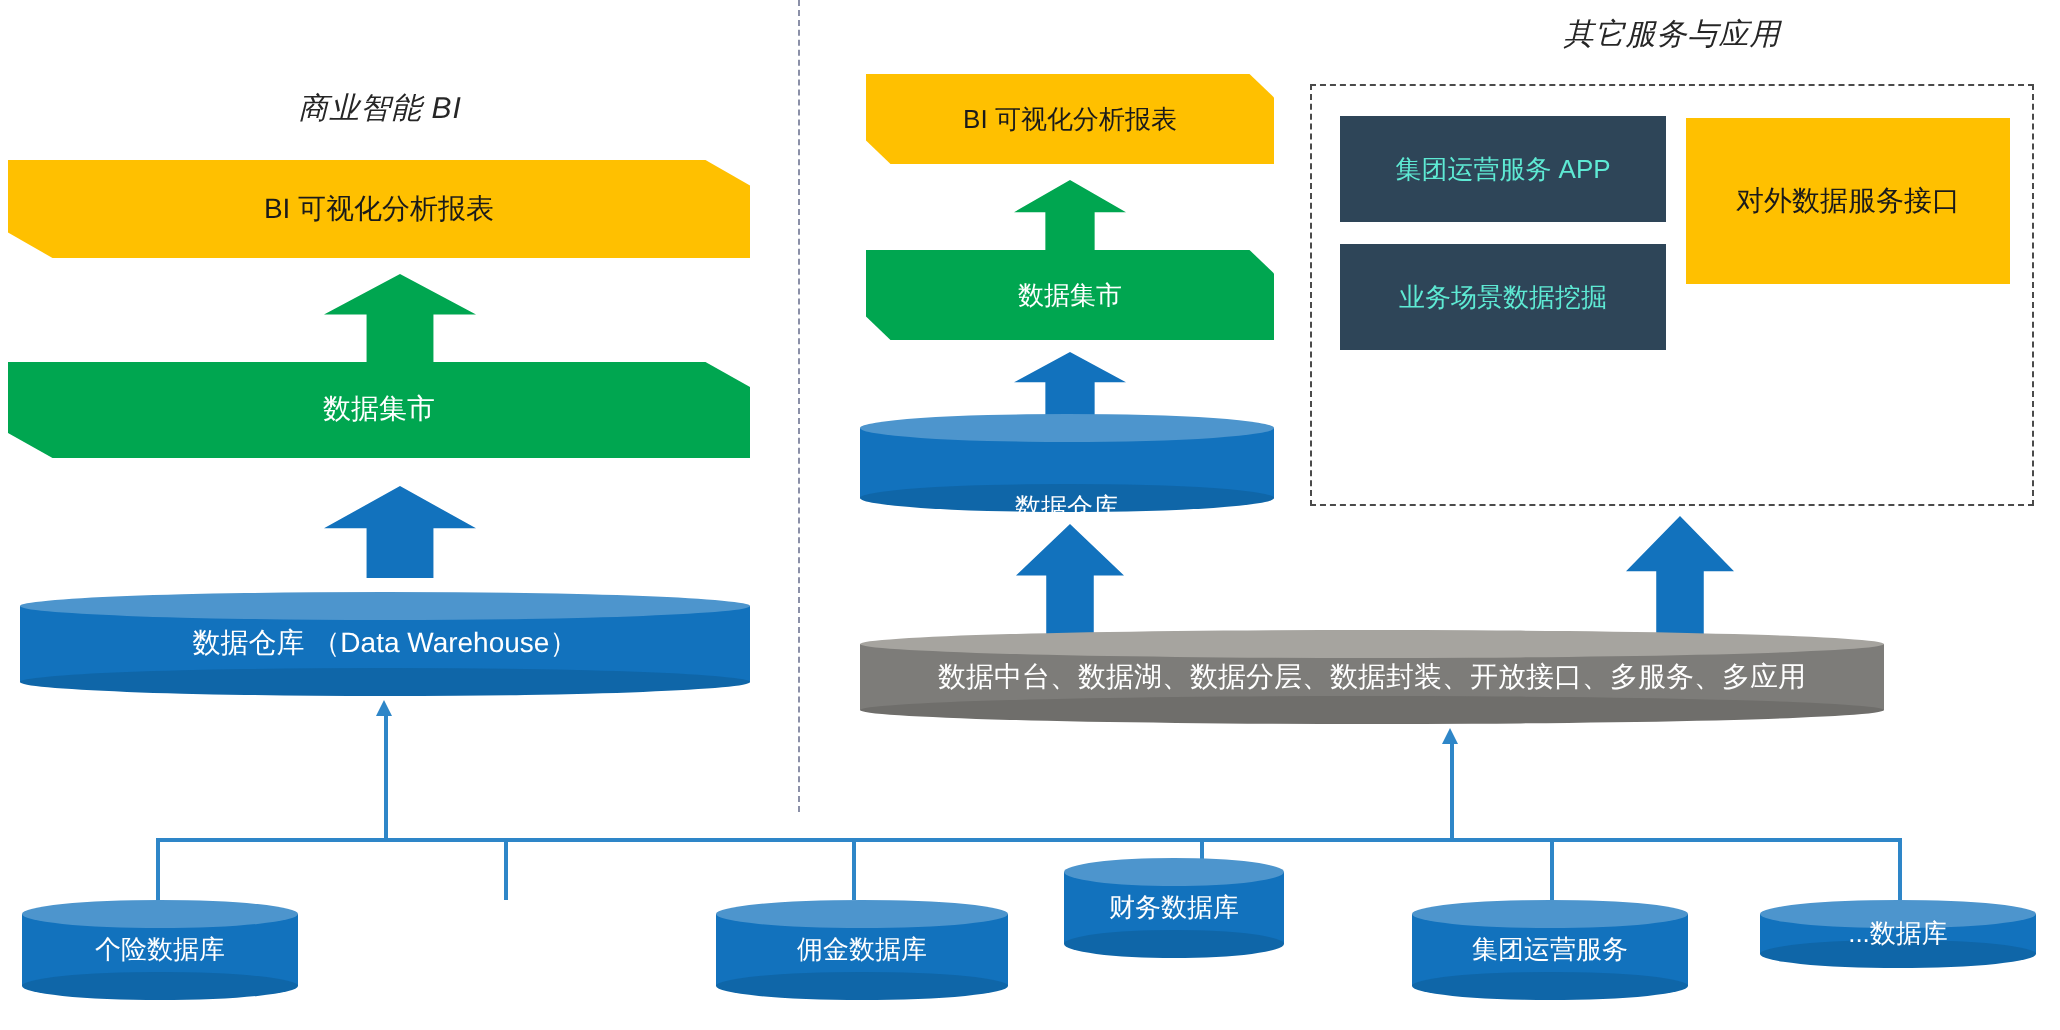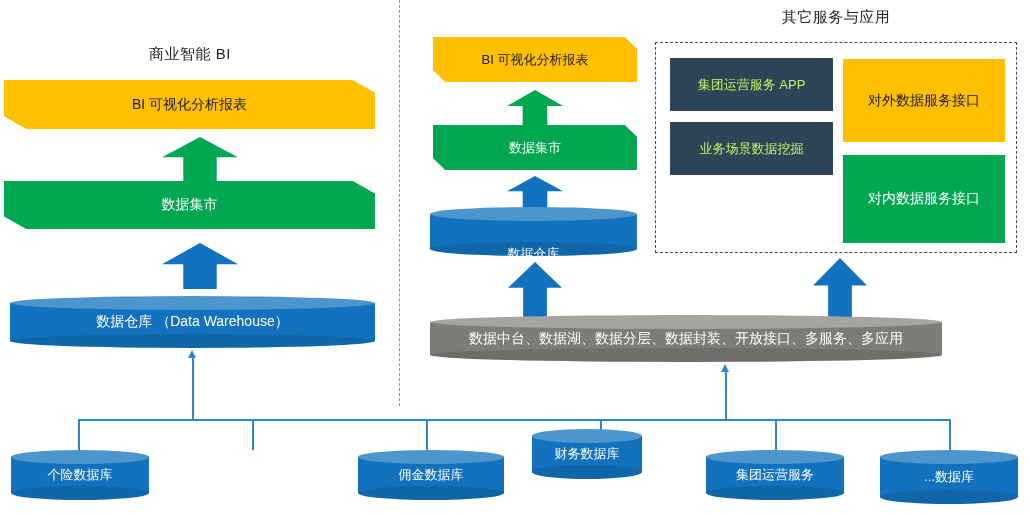--- a/index.html
+++ b/index.html
@@ -9,21 +9,21 @@
     font-family:"Liberation Sans","DejaVu Sans",sans-serif;
     overflow:hidden;
   }
   #canvas{position:relative;width:1030px;height:515px;}
 
   .abs{position:absolute;box-sizing:border-box;}
 
   
   .section-title{
     font-size:15px;color:#262626;text-align:center;
-    letter-spacing:.5px;white-space:nowrap;
+    letter-spacing:.5px;white-space:nowrap;font-style:italic;
   }
 
   
   .divider{
     border-left:1.6px dashed #8b90a8;
   }
 
   
   .ribbon{
     display:flex;align-items:center;justify-content:center;
@@ -73,21 +73,21 @@
   .uparrow.blue{background:#1272bd;}
 
   
   .dashed-panel{border:1.5px dashed #4a4a4a;background:transparent;}
 
   
   .box{
     display:flex;align-items:center;justify-content:center;
     text-align:center;white-space:nowrap;
   }
-  .box.dark{background:#2e4558;color:#bef264;}
+  .box.dark{background:#2e4558;color:#5eead4;}
   .box.yellow{background:#ffc000;color:#1a1a1a;}
   .box.green{background:#00a650;color:#ffffff;}
 
   
   .hline{background:#2e86c8;height:1.6px;}
   .vline{background:#2e86c8;width:1.6px;}
 
   
   .thin-arrow{
     width:0;height:0;
@@ -166,23 +166,20 @@
 
   <div class="abs box dark" style="left:670px;top:58px;width:163px;height:53px;font-size:13px;">
     <span>集团运营服务 APP</span>
   </div>
   <div class="abs box dark" style="left:670px;top:122px;width:163px;height:53px;font-size:13px;">
     <span>业务场景数据挖掘</span>
   </div>
 
   <div class="abs box yellow" style="left:843px;top:59px;width:162px;height:83px;font-size:14px;">
     <span>对外数据服务接口</span>
-  </div>
-  <div class="abs box green" style="left:843px;top:155px;width:162px;height:88px;font-size:14px;">
-    <span>对内数据服务接口</span>
   </div>
 
   <div class="abs hline" style="left:78px;top:419px;width:872px;"></div>
 
   <div class="abs vline" style="left:78px;top:419px;height:31px;"></div>
   <div class="abs vline" style="left:252px;top:419px;height:31px;"></div>
   <div class="abs vline" style="left:426px;top:419px;height:31px;"></div>
   <div class="abs vline" style="left:600px;top:419px;height:31px;"></div>
   <div class="abs vline" style="left:775px;top:419px;height:31px;"></div>
   <div class="abs vline" style="left:949px;top:419px;height:31px;"></div>
@@ -209,20 +206,20 @@
     <div class="lbl" style="font-size:13px;">财务数据库</div>
   </div>
 
   <div class="abs cyl blue" style="left:706px;top:450px;width:138px;height:50px;">
     <div class="body"></div>
     <div class="bot"></div>
     <div class="top"></div>
     <div class="lbl" style="font-size:13px;">集团运营服务</div>
   </div>
 
-  <div class="abs cyl blue" style="left:880px;top:450px;width:138px;height:54px;">
+  <div class="abs cyl blue" style="left:880px;top:450px;width:138px;height:34px;">
     <div class="body"></div>
     <div class="bot"></div>
     <div class="top"></div>
     <div class="lbl" style="font-size:13px;">...数据库</div>
   </div>
 
 </div>
 
 </body></html>

